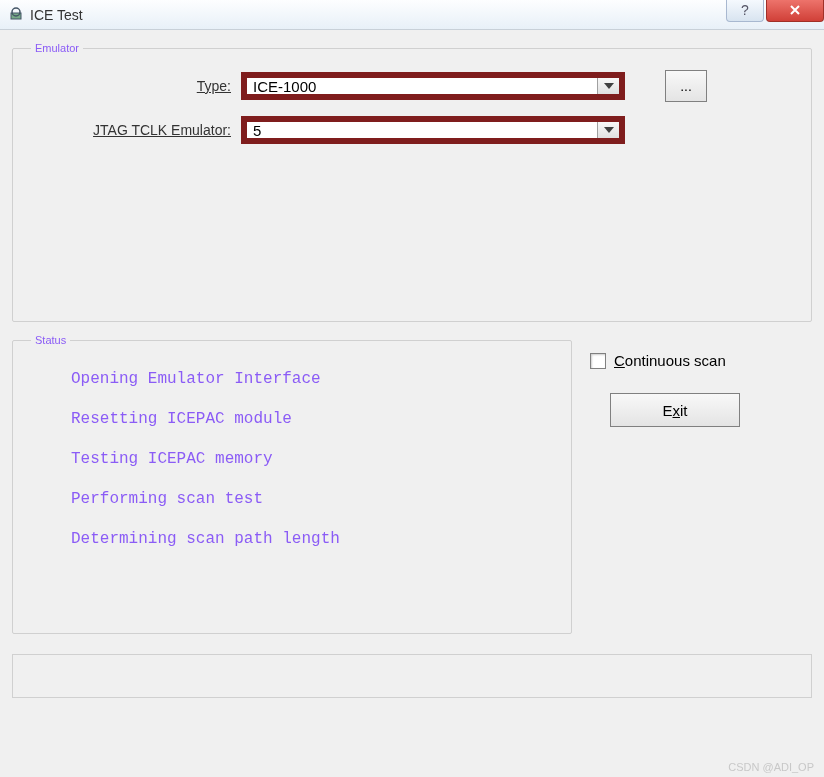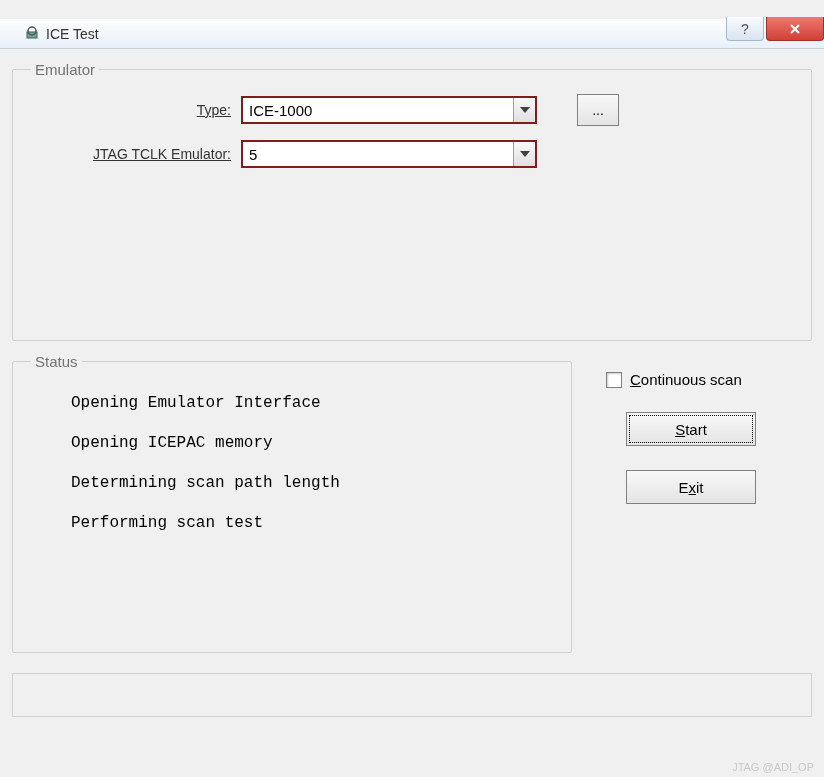--- a/index.html
+++ b/index.html
@@ -12,23 +12,22 @@
       width: 824px;
       height: 777px;
       overflow: hidden;
     }
     .titlebar {
       height: 30px;
       background: linear-gradient(to bottom, #fdfeff, #e8f0f8);
       border-bottom: 1px solid #c8d0d8;
       display: flex;
       align-items: center;
-      padding-left: 24px;
+      padding-left: 8px;
       position: relative;
-      margin-top: 19px;
     }
     .titlebar-icon {
       width: 16px;
       height: 16px;
       margin-right: 6px;
       display: inline-flex;
       align-items: center;
       justify-content: center;
     }
     .titlebar-title {
@@ -75,23 +74,23 @@
       height: calc(100% - 50px);
     }
     fieldset {
       border: 1px solid #d0d0d0;
       border-radius: 2px;
       margin: 0 0 12px 0;
       padding: 16px 18px;
       background: #f0f0f0;
     }
     legend {
-      font-size: 15px;
+      font-size: 11px;
       padding: 0 4px;
-      color: #737373;
+      color: #8b5cf6;
     }
     .emulator-fieldset {
       height: 280px;
     }
     .form-row {
       display: flex;
       align-items: center;
       margin-bottom: 14px;
     }
     .form-label {
@@ -109,23 +108,23 @@
       font-size: 15px;
       padding: 2px 6px;
       font-family: inherit;
     }
     .text-input {
       width: 332px;
     }
     .combo-wrapper {
       display: flex;
       align-items: stretch;
-      width: 296px;
+      width: 384px;
       height: 28px;
-      border: 2px solid #7f1d1d;
+      border: 6px solid #7f1d1d;
       background: white;
     }
     .combo-text {
       flex: 1;
       border: none;
       padding: 2px 6px;
       font-size: 15px;
       font-family: inherit;
       outline: none;
     }
@@ -150,33 +149,33 @@
       margin-left: 40px;
       background: linear-gradient(to bottom, #f8f8f8, #e4e4e4);
       border: 1px solid #808080;
       font-size: 14px;
       display: flex;
       align-items: center;
       justify-content: center;
     }
     .lower-section {
       display: flex;
-      gap: 34px;
+      gap: 18px;
     }
     .status-fieldset {
       flex: 0 0 560px;
       height: 300px;
     }
     .status-list {
       padding: 8px 40px;
     }
     .status-item {
       font-family: "Courier New", monospace;
       font-size: 16px;
-      color: #000000;
+      color: #8b5cf6;
       margin-bottom: 22px;
     }
     .right-panel {
       flex: 1;
       padding-top: 18px;
       text-align: right;
     }
     .checkbox-row {
       display: flex;
       align-items: center;
@@ -265,37 +264,35 @@
         <div class="combo-btn"></div>
       </div>
     </div>
   </fieldset>
 
   <div class="lower-section">
     <fieldset class="status-fieldset">
       <legend>Status</legend>
       <div class="status-list">
         <div class="status-item">Opening Emulator Interface</div>
-        <div class="status-item">Opening ICEPAC memory</div>
+        <div class="status-item">Resetting ICEPAC module</div>
+        <div class="status-item">Testing ICEPAC memory</div>
+        <div class="status-item">Performing scan test</div>
         <div class="status-item">Determining scan path length</div>
-        <div class="status-item">Performing scan test</div>
       </div>
     </fieldset>
 
     <div class="right-panel">
       <div class="checkbox-row">
         <div class="checkbox-box"></div>
         <span><span class="underline">C</span><span>ontinuous scan</span></span>
       </div>
 
-      <div class="action-btn focus">
-        <span><span class="underline">S</span><span>tart</span></span>
-      </div>
       <div class="action-btn">
         <span><span>E</span><span class="underline">x</span><span>it</span></span>
       </div>
     </div>
   </div>
 
   <div class="bottom-panel"></div>
 </div>
 
-<div class="watermark">JTAG @ADI_OP</div>
+<div class="watermark">CSDN @ADI_OP</div>
 
 </body></html>

